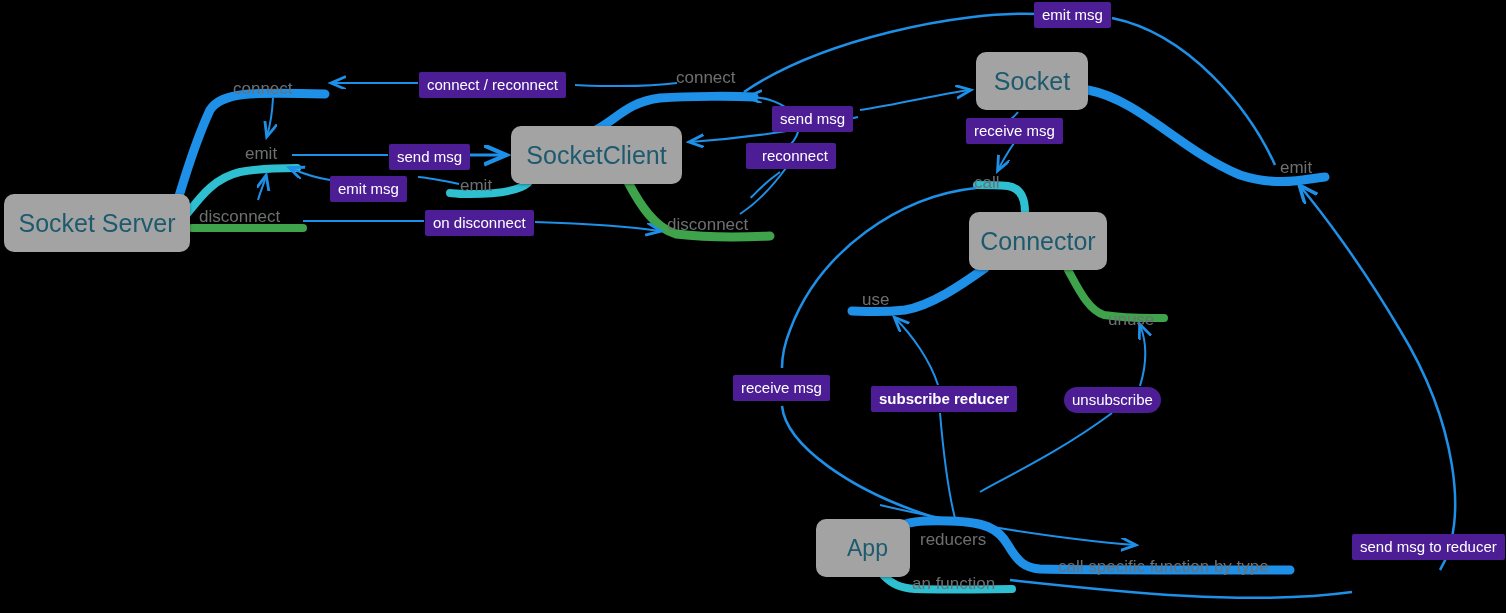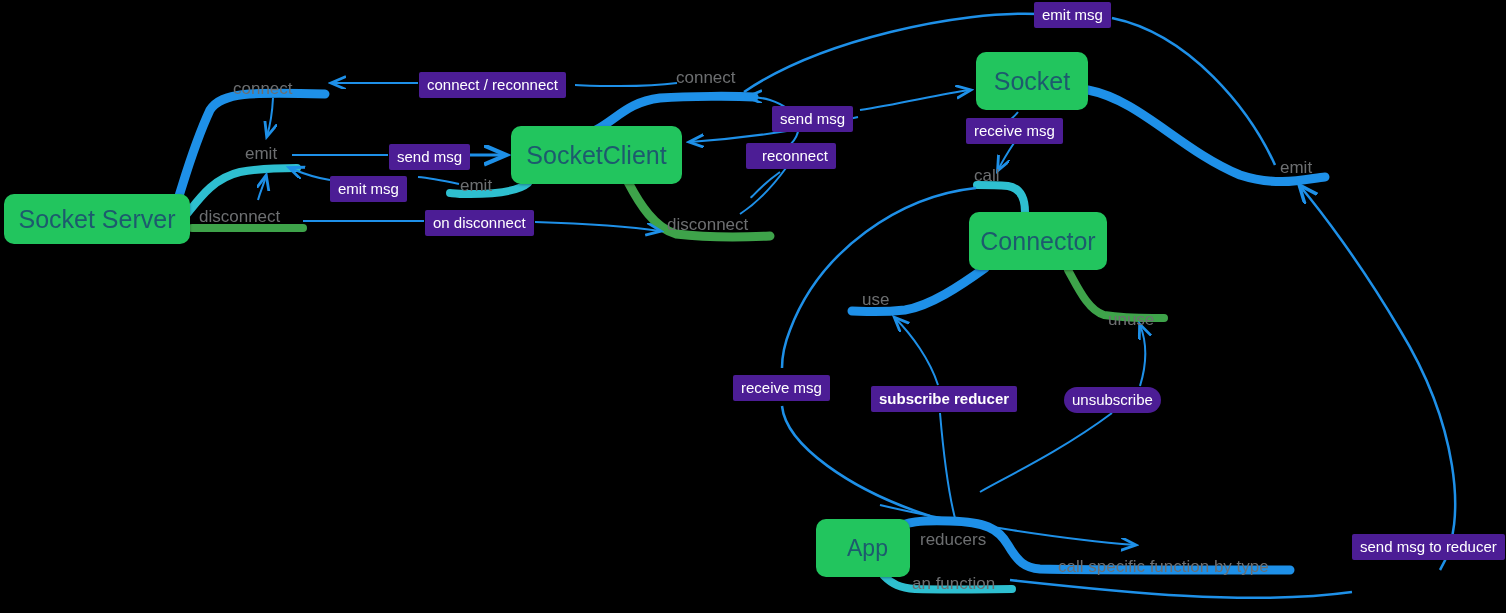--- a/index.html
+++ b/index.html
@@ -1,19 +1,19 @@
 <!DOCTYPE html>
 <html><head>
 <meta charset="utf-8">
 <style>
   html,body{margin:0;padding:0;background:#000;}
   #stage{position:relative;width:1506px;height:613px;background:#000;overflow:hidden;
          font-family:"Liberation Sans", sans-serif;}
   svg#wires{position:absolute;left:0;top:0;width:1506px;height:613px;}
-  .node{position:absolute;background:#22c55e;border-radius:10px;display:flex;align-items:center;
+  .node{position:absolute;background:#a3a3a3;border-radius:10px;display:flex;align-items:center;
         justify-content:center;color:#1d5a6e;box-shadow:0 1px 3px rgba(0,0,0,.35);}
   .node span{color:#1d5a6e;white-space:nowrap;}
   .branch-label{position:absolute;color:#6d6f71;white-space:nowrap;font-size:17px;line-height:1;}
   .pill{position:absolute;background:#4c1d95;color:#fff;white-space:nowrap;font-size:15px;
         line-height:1;padding:5px 8px 6px 8px;border-radius:2px;}
 </style>
 </head>
 <body>
 
 <div id="stage">
@@ -82,21 +82,21 @@
 
     <path d="M1140,386 C1148,360 1146,340 1140,325" fill="none" stroke="#1e90e8" stroke-width="2" marker-end="url(#ah)"></path>
     <path d="M1112,413 C1060,452 1000,480 980,492" fill="none" stroke="#1e90e8" stroke-width="2"></path>
 
     <path d="M880,505 C960,524 1070,540 1135,545" fill="none" stroke="#1e90e8" stroke-width="2" marker-end="url(#ah)"></path>
 
     <path d="M1010,580 C1120,592 1250,606 1352,592" fill="none" stroke="#1e90e8" stroke-width="2.5"></path>
     <path d="M1440,570 C1470,520 1455,420 1400,330 C1360,262 1320,210 1300,186" fill="none" stroke="#1e90e8" stroke-width="2.5" marker-end="url(#ah)"></path>
   </svg>
 
-  <div class="node" style="left:4px;top:194px;width:186px;height:50px;font-size:25px;">
+  <div class="node" style="left:4px;top:194px;width:186px;height:58px;font-size:25px;">
     <span>Socket Server</span>
   </div>
   <div class="node" style="left:511px;top:126px;width:171px;height:58px;font-size:25px;">
     <span>SocketClient</span>
   </div>
   <div class="node" style="left:976px;top:52px;width:112px;height:58px;font-size:25px;">
     <span>Socket</span>
   </div>
   <div class="node" style="left:969px;top:212px;width:138px;height:58px;font-size:25px;">
     <span>Connector</span>
@@ -105,21 +105,21 @@
     <span>App</span>
   </div>
 
   <div class="branch-label" style="left:233px;top:80px;">connect</div>
   <div class="branch-label" style="left:245px;top:145px;">emit</div>
   <div class="branch-label" style="left:199px;top:208px;">disconnect</div>
   <div class="branch-label" style="left:676px;top:69px;">connect</div>
   <div class="branch-label" style="left:460px;top:177px;">emit</div>
   <div class="branch-label" style="left:667px;top:216px;">disconnect</div>
   <div class="branch-label" style="left:1280px;top:159px;">emit</div>
-  <div class="branch-label" style="left:974px;top:167px;">call</div>
+  <div class="branch-label" style="left:974px;top:174px;">call</div>
   <div class="branch-label" style="left:862px;top:291px;">use</div>
   <div class="branch-label" style="left:1108px;top:311px;">unuse</div>
   <div class="branch-label" style="left:920px;top:531px;">reducers</div>
   <div class="branch-label" style="left:912px;top:575px;">an function</div>
   <div class="branch-label" style="left:1058px;top:558px;">call specific function by type</div>
 
   <div class="pill" style="left:419px;top:72px;">connect / reconnect</div>
   <div class="pill" style="left:389px;top:144px;">send msg</div>
   <div class="pill" style="left:330px;top:176px;">emit msg</div>
   <div class="pill" style="left:425px;top:210px;">on disconnect</div>

